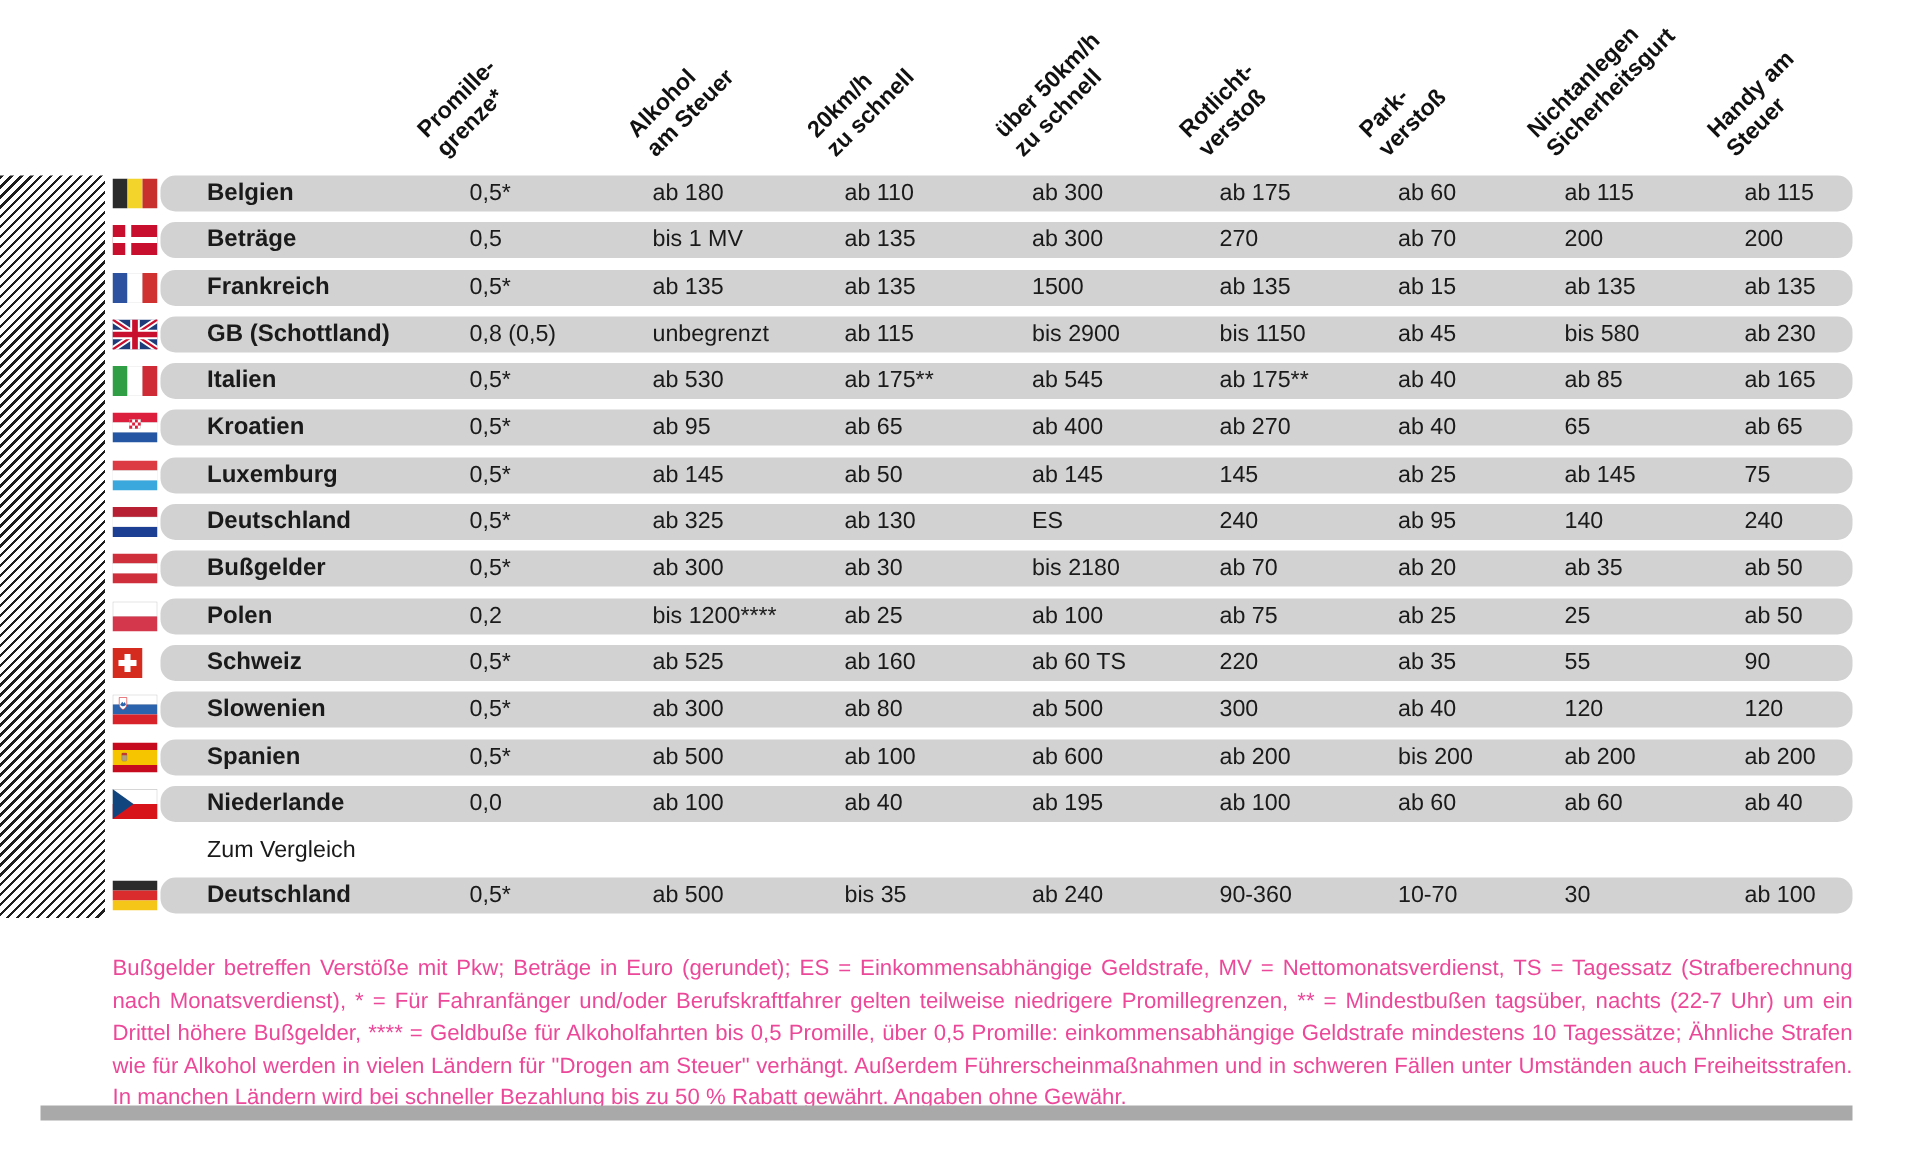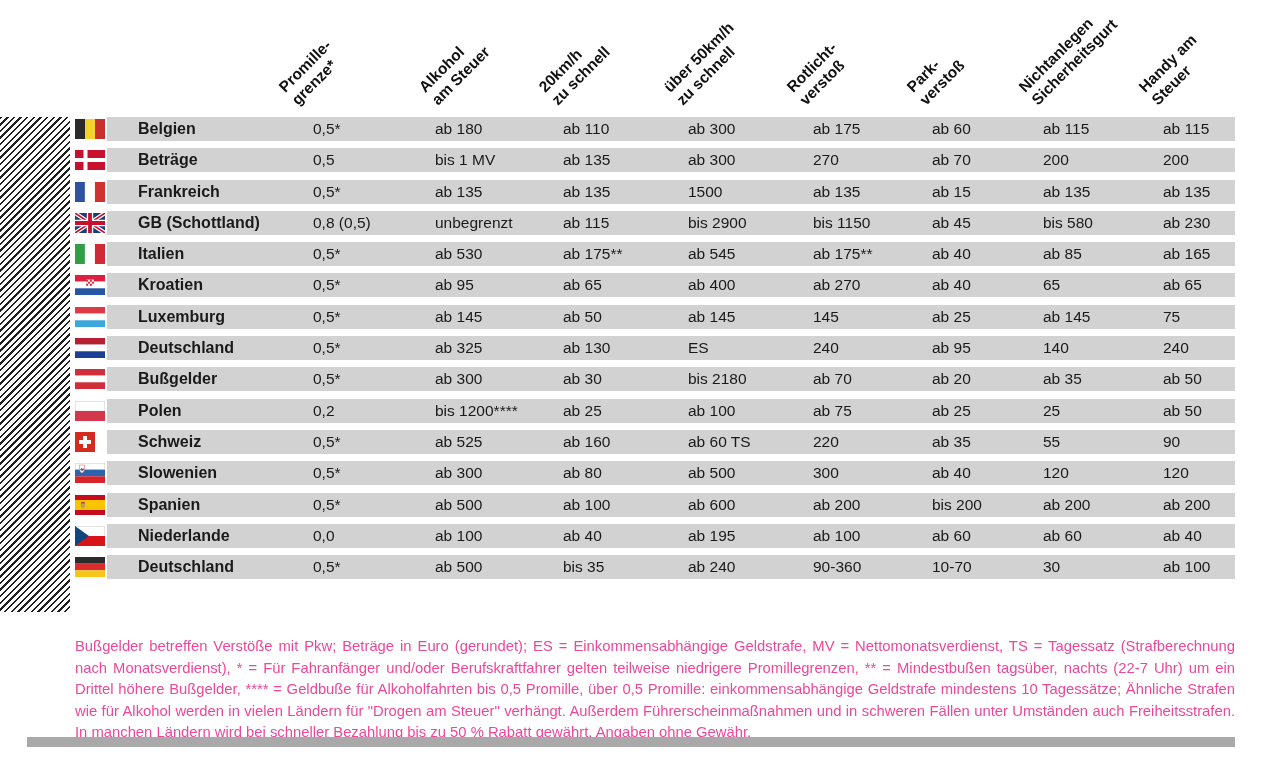--- a/index.html
+++ b/index.html
@@ -9,21 +9,21 @@
          background:repeating-linear-gradient(135deg,#1e1e1e 0,#1e1e1e 1.7px,#ffffff 1.7px,#ffffff 4.7px);}
   .headers{position:absolute;left:0;top:0;width:1280px;height:114px;}
   .hdr{position:absolute;bottom:6px;transform:rotate(-45deg);transform-origin:0 100%;
        font-weight:700;font-size:15.5px;line-height:17.5px;white-space:pre;color:#111;}
   .rows{position:absolute;left:75px;top:117px;width:1160px;}
   .row{display:flex;align-items:center;height:24px;margin-bottom:7.3px;}
   .flag{width:30px;height:20px;flex:0 0 30px;margin-right:2px;}
   .flag svg{display:block;}
   .bar{flex:1;height:24px;background:#d2d2d2;display:grid;align-items:center;
        grid-template-columns:206px 122px 128px 125px 125px 119px 111px 120px 1fr;
-       font-size:15.5px;}
+       font-size:15.5px;border-radius:10px;}
   .bar .country{padding-left:31px;font-weight:700;font-size:16px;white-space:nowrap;}
   .cell{white-space:nowrap;}
   .label-row{height:22px;margin-top:8px;margin-bottom:7px;}
   .label-row .bar{background:transparent;}
   .label-row .country{font-weight:400;font-size:15.5px;}
   .footnote{position:absolute;left:75px;top:636px;width:1160px;font-size:14.8px;
             line-height:21.6px;text-align:justify;color:#ec4899;}
   .bottom-bar{position:absolute;left:27px;top:737px;width:1208px;height:10px;background:#a9a9a9;}
   .copyright{position:absolute;top:772px;right:28px;font-size:15px;color:#1a1a1a;white-space:nowrap;}
 </style>
@@ -336,20 +336,26 @@
           <div class="cell">0,0</div>
           <div class="cell">ab 100</div>
           <div class="cell">ab 40</div>
           <div class="cell">ab 195</div>
           <div class="cell">ab 100</div>
           <div class="cell">ab 60</div>
           <div class="cell">ab 60</div>
           <div class="cell">ab 40</div>
         </div>
       </div>
+      <div class="row label-row">
+        <span class="flag"></span>
+        <div class="bar">
+          <div class="country">Zum Vergleich</div>
+        </div>
+      </div>
       <div class="row">
         <span class="flag">
           <svg width="30" height="20" viewBox="0 0 30 20">
             <rect width="30" height="6.7" fill="#2b2b2b"></rect>
             <rect y="6.7" width="30" height="6.6" fill="#da2c2c"></rect>
             <rect y="13.3" width="30" height="6.7" fill="#f5c518"></rect>
           </svg>
         </span>
         <div class="bar">
           <div class="country">Deutschland</div>

